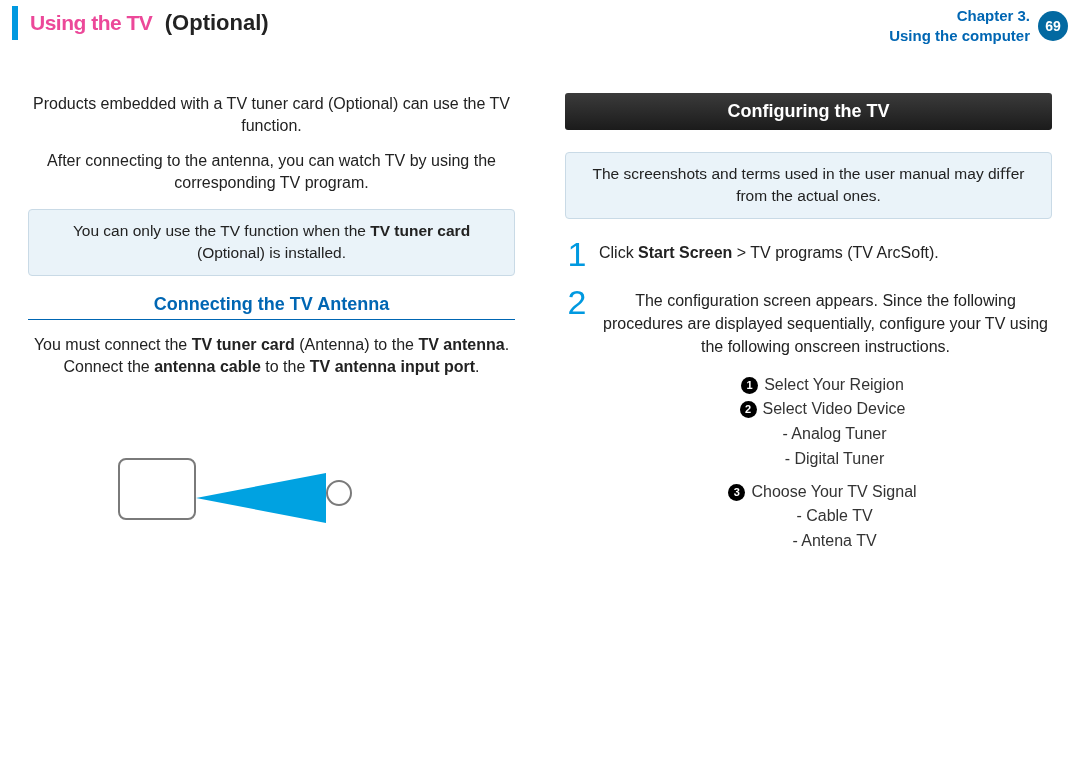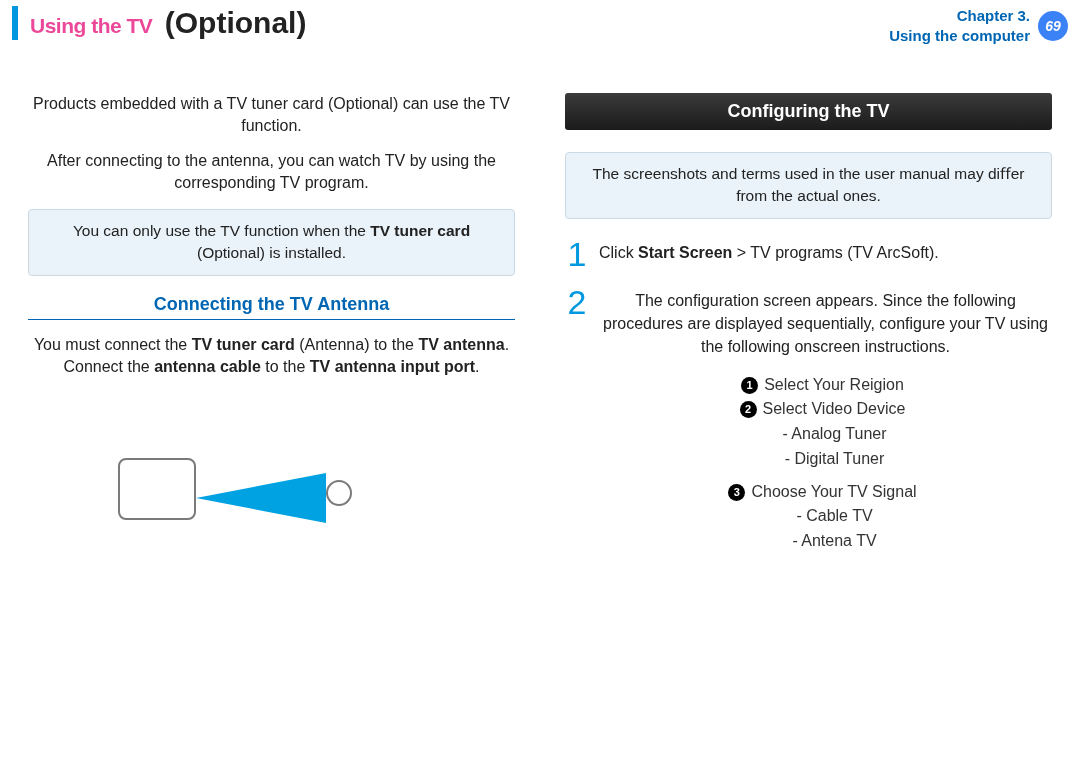--- a/index.html
+++ b/index.html
@@ -27,21 +27,21 @@
     background: #0099e0;
     margin-right: 12px;
   }
   .page-title {
     font-size: 21px;
     font-weight: 700;
     color: #ec4899;
     letter-spacing: -0.5px;
   }
   .page-title-sub {
-    font-size: 30px;
+    font-size: 22px;
     font-weight: 700;
     color: #222;
     margin-left: 8px;
   }
   .header-right {
     margin-left: auto;
     display: flex;
     align-items: center;
     gap: 8px;
   }
@@ -49,28 +49,27 @@
     text-align: right;
     font-size: 15px;
     font-weight: 700;
     color: #0066b3;
     line-height: 1.3;
   }
   .page-badge {
     width: 30px;
     height: 30px;
     border-radius: 50%;
-    background: #3b82f6;
+    background: #0369a1;
     color: #fff;
     font-size: 14px;
     font-weight: 700;
     display: flex;
     align-items: center;
     justify-content: center;
-    font-style: italic;
   }
   .columns {
     display: flex;
     gap: 50px;
     padding: 40px 28px 0 28px;
     text-align: center;
   }
   .col {
     flex: 1;
     min-width: 0;

